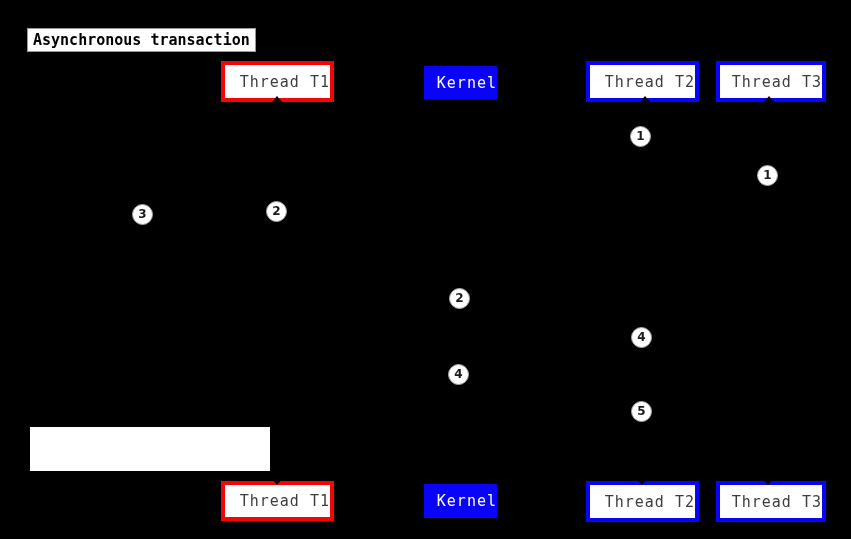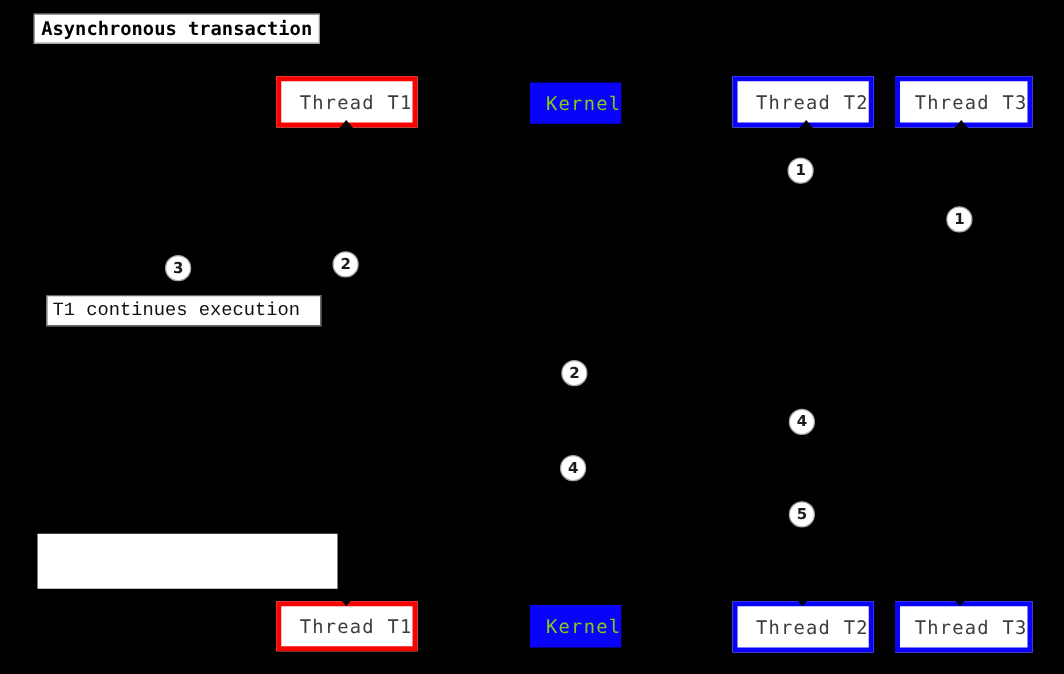--- a/index.html
+++ b/index.html
@@ -7,21 +7,21 @@
     position: relative;
     width: 851px;
     height: 539px;
     background: #000;
     overflow: hidden;
     font-family: "DejaVu Sans Mono", monospace;
   }
   .abs { position: absolute; box-sizing: border-box; }
 
   .title-box {
-    left: 27px; top: 11px; width: 229px; height: 24px;
+    left: 27px; top: 28px; width: 229px; height: 24px;
     background: #ffffff;
     border: 1px solid #999;
     color: #000;
     font: bold 15px/22px "DejaVu Sans Mono", monospace;
     padding-left: 5px;
     white-space: nowrap;
   }
 
   .participant {
     background: #ffffff;
@@ -29,21 +29,21 @@
     font: 15px "DejaVu Sans Mono", monospace;
     letter-spacing: 1px;
     display: flex; align-items: center; justify-content: flex-end;
     white-space: nowrap;
   }
   .participant.red  { border: 4px solid #f80400; }
   .participant.blue { border: 4px solid #0903fa; }
   .participant.kernel {
     background: #0903fa;
     border: none;
-    color: #84cc16;
+    color: #ffffff;
   }
 
   .pos-t1-top  { left: 221px; top: 61px;  width: 113px; height: 41px; }
   .pos-kr-top  { left: 424px; top: 66px;  width: 73px;  height: 33px; }
   .pos-t2-top  { left: 586px; top: 61px;  width: 113px; height: 41px; }
   .pos-t3-top  { left: 716px; top: 61px;  width: 110px; height: 41px; }
   .pos-t1-bot  { left: 221px; top: 481px; width: 113px; height: 40px; }
   .pos-kr-bot  { left: 424px; top: 484px; width: 73px;  height: 34px; }
   .pos-t2-bot  { left: 586px; top: 481px; width: 113px; height: 41px; }
   .pos-t3-bot  { left: 716px; top: 481px; width: 110px; height: 41px; }
@@ -110,21 +110,20 @@
 
   <div class="abs marker" style="left:630px; top:126px;">1</div>
   <div class="abs marker" style="left:757px; top:165px;">1</div>
   <div class="abs marker" style="left:266px; top:201px;">2</div>
   <div class="abs marker" style="left:132px; top:204px;">3</div>
   <div class="abs marker" style="left:449px; top:288px;">2</div>
   <div class="abs marker" style="left:631px; top:327px;">4</div>
   <div class="abs marker" style="left:448px; top:364px;">4</div>
   <div class="abs marker" style="left:631px; top:401px;">5</div>
 
-  <div class="abs note-box">T1 continues execution</div>
 
   <div class="abs empty-box"></div>
 
   <div class="abs participant red pos-t1-bot">
     <span>Thread T1</span>
   </div>
   <div class="abs participant kernel pos-kr-bot">
     <span>Kernel</span>
   </div>
   <div class="abs participant blue pos-t2-bot">

